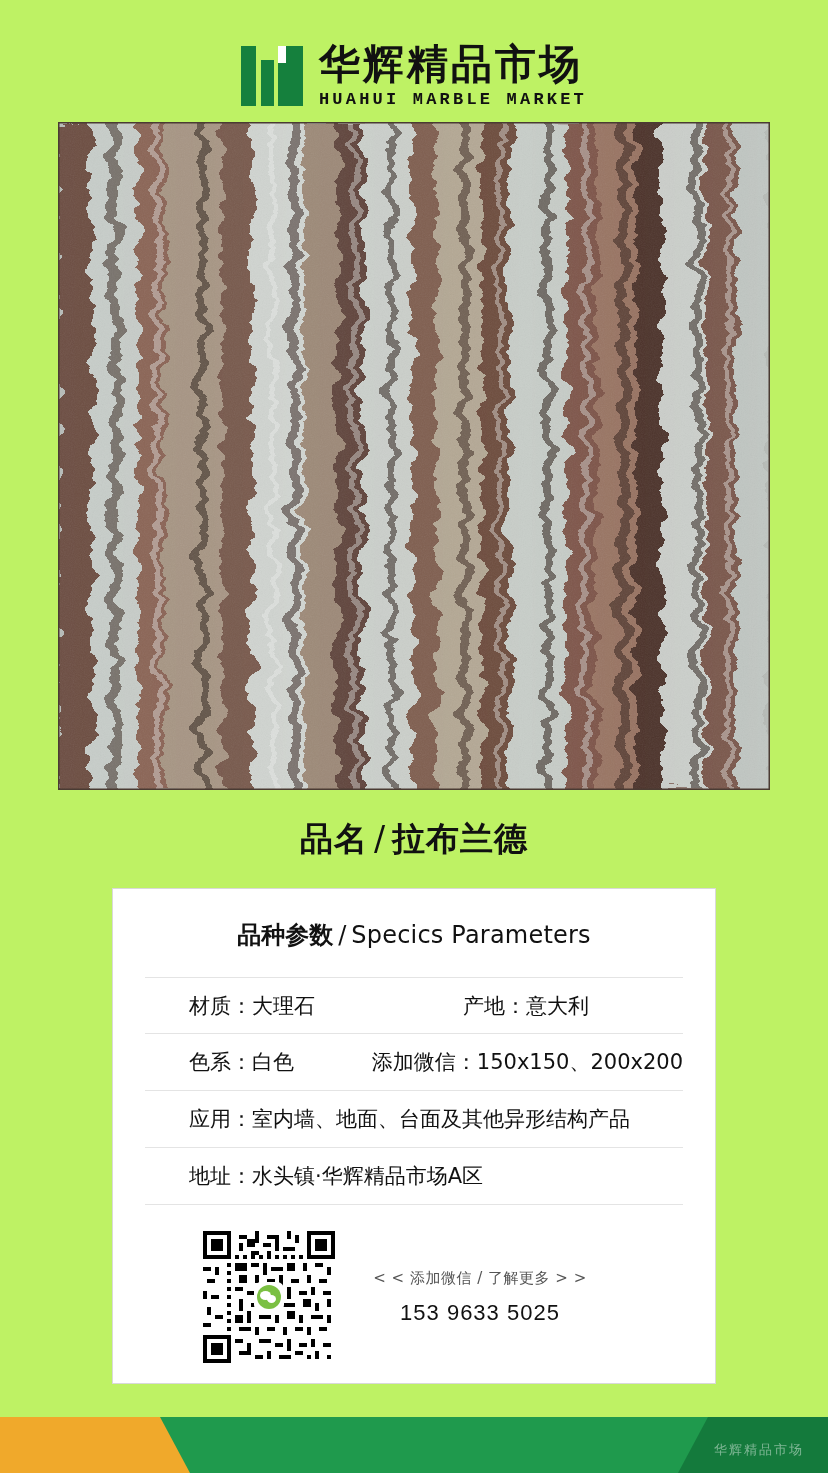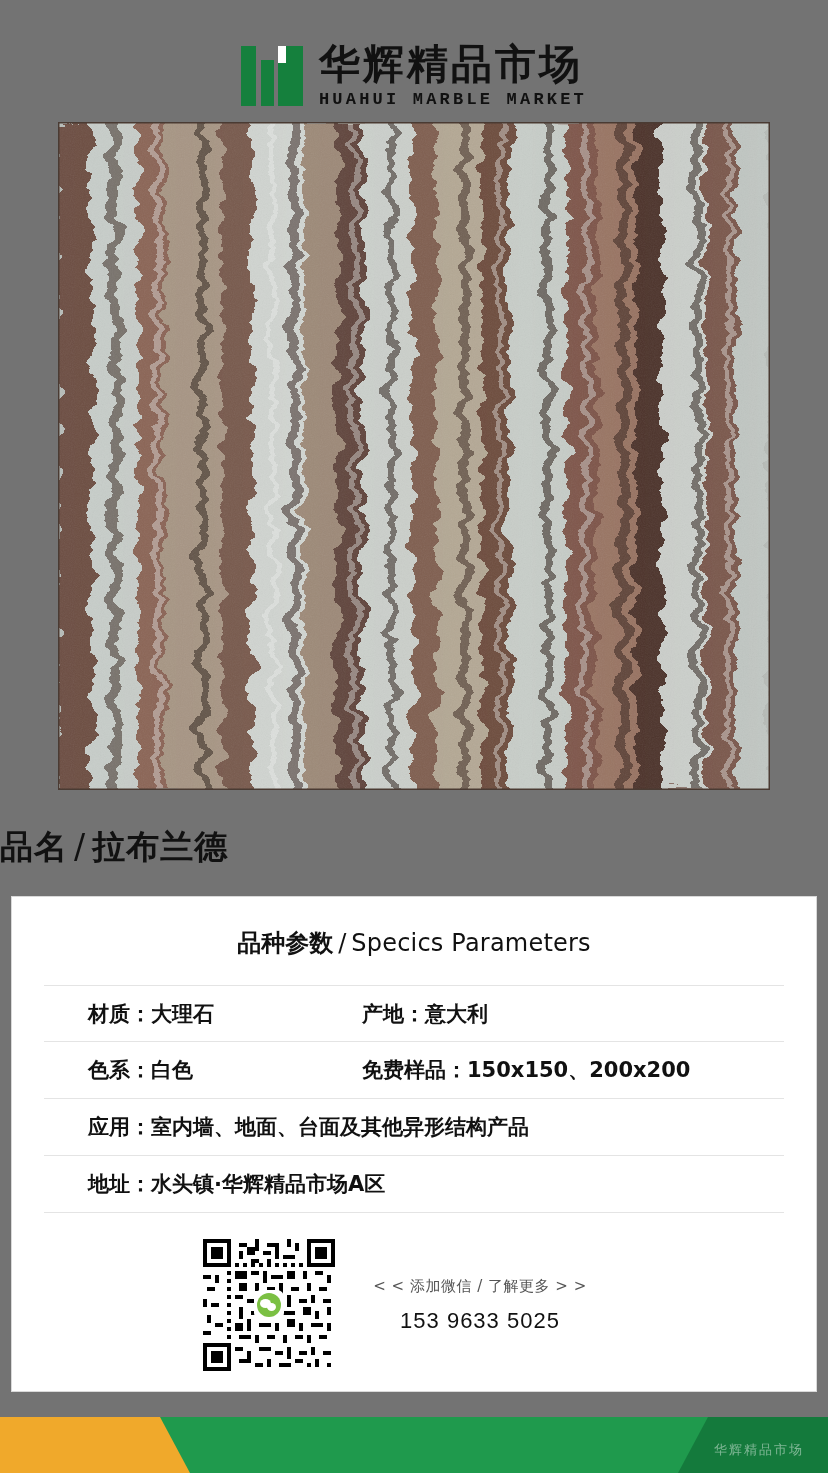--- a/index.html
+++ b/index.html
@@ -7,21 +7,21 @@
     width: 828px;
     height: 1473px;
     background: #ffffff;
     font-family: "Liberation Sans", sans-serif;
     overflow: hidden;
   }
   .page {
     position: relative;
     width: 828px;
     height: 1473px;
-    background: #737373;
+    background: #bef264;
   }
 
   
   .header {
     display: flex;
     align-items: center;
     justify-content: center;
     padding-top: 34px;
     height: 118px;
   }
@@ -90,39 +90,39 @@
     margin: 4px auto 0;
     width: 712px;
     height: 668px;
     overflow: hidden;
     background: #6b635c;
   }
   .hero svg { display: block; width: 100%; height: 100%; }
 
   
   .product-title {
-    text-align: left;
-    margin-top: 35px;
+    text-align: center;
+    margin-top: 27px;
     font-size: 33px;
     font-weight: bold;
     color: #111111;
     letter-spacing: 1px;
     font-family: "DejaVu Sans", "Liberation Sans", sans-serif;
   }
   .product-title .slash {
     font-weight: normal;
     color: #111111;
     padding: 0 6px;
   }
 
   
   .card {
     position: relative;
     margin: 26px auto 0;
-    width: 806px;
+    width: 604px;
     height: 496px;
     border: 1px solid #d9d9d9;
     background: #ffffff;
     padding: 0 32px;
   }
   .card-title {
     text-align: center;
     padding-top: 30px;
     font-size: 24px;
     color: #111111;
@@ -136,21 +136,21 @@
   .spec-row {
     display: flex;
     align-items: center;
     height: 57px;
     border-bottom: 1px solid #e4e4e4;
     font-size: 21px;
     color: #111111;
     font-family: "DejaVu Sans", "Liberation Sans", sans-serif;
   }
   .spec-row:first-child { border-top: 1px solid #e4e4e4; }
-  .cell { display: flex; align-items: baseline; font-weight: bold; }
+  .cell { display: flex; align-items: baseline; }
   .cell.left { width: 300px; padding-left: 44px; }
   .cell.right { flex: 1; padding-left: 18px; }
   .cell.full { flex: 1; padding-left: 44px; }
   .k { white-space: nowrap; }
   .v { white-space: nowrap; }
 
   
   .contact {
     display: flex;
     align-items: center;
@@ -370,21 +370,21 @@
           <span class="v">意大利</span>
         </div>
       </div>
 
       <div class="spec-row">
         <div class="cell left">
           <span class="k">色系：</span>
           <span class="v">白色</span>
         </div>
         <div class="cell right">
-          <span class="k">免费样品：</span>
+          <span class="k">添加微信：</span>
           <span class="v">150x150、200x200</span>
         </div>
       </div>
 
       <div class="spec-row">
         <div class="cell full">
           <span class="k">应用：</span>
           <span class="v">室内墙、地面、台面及其他异形结构产品</span>
         </div>
       </div>

